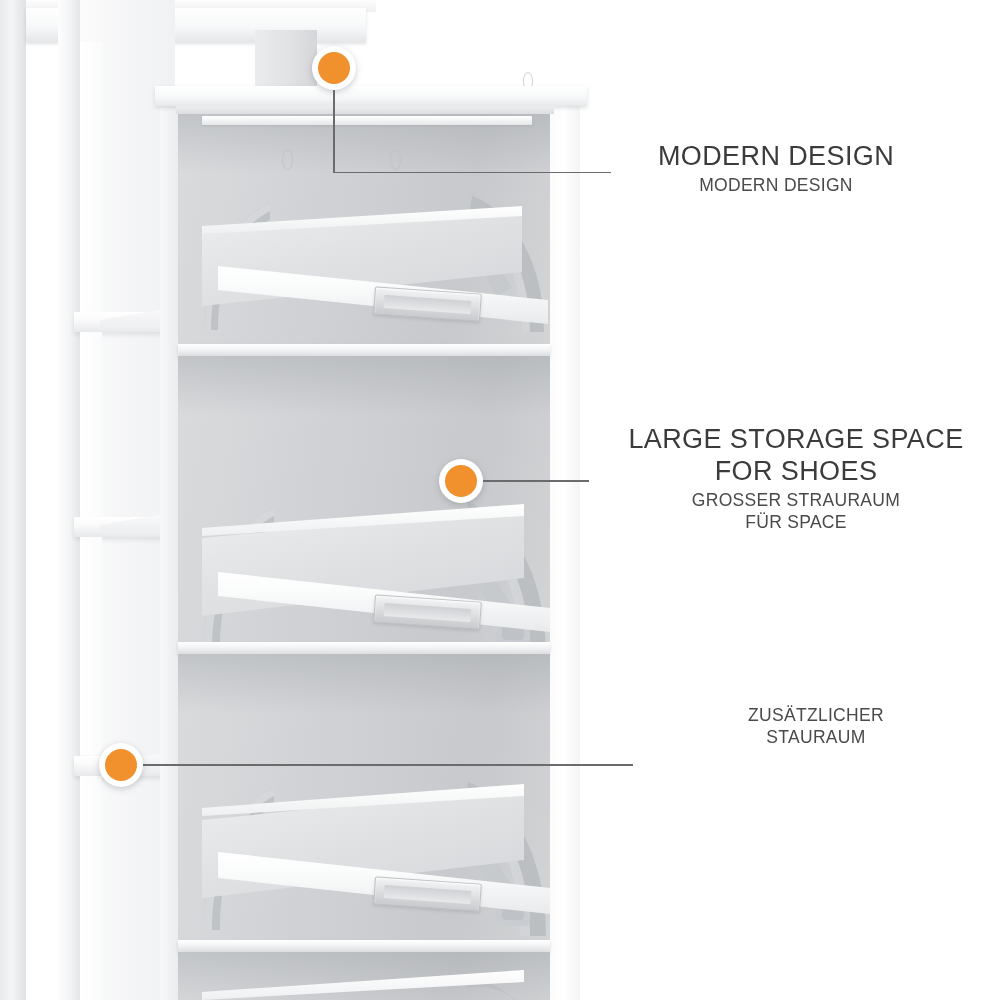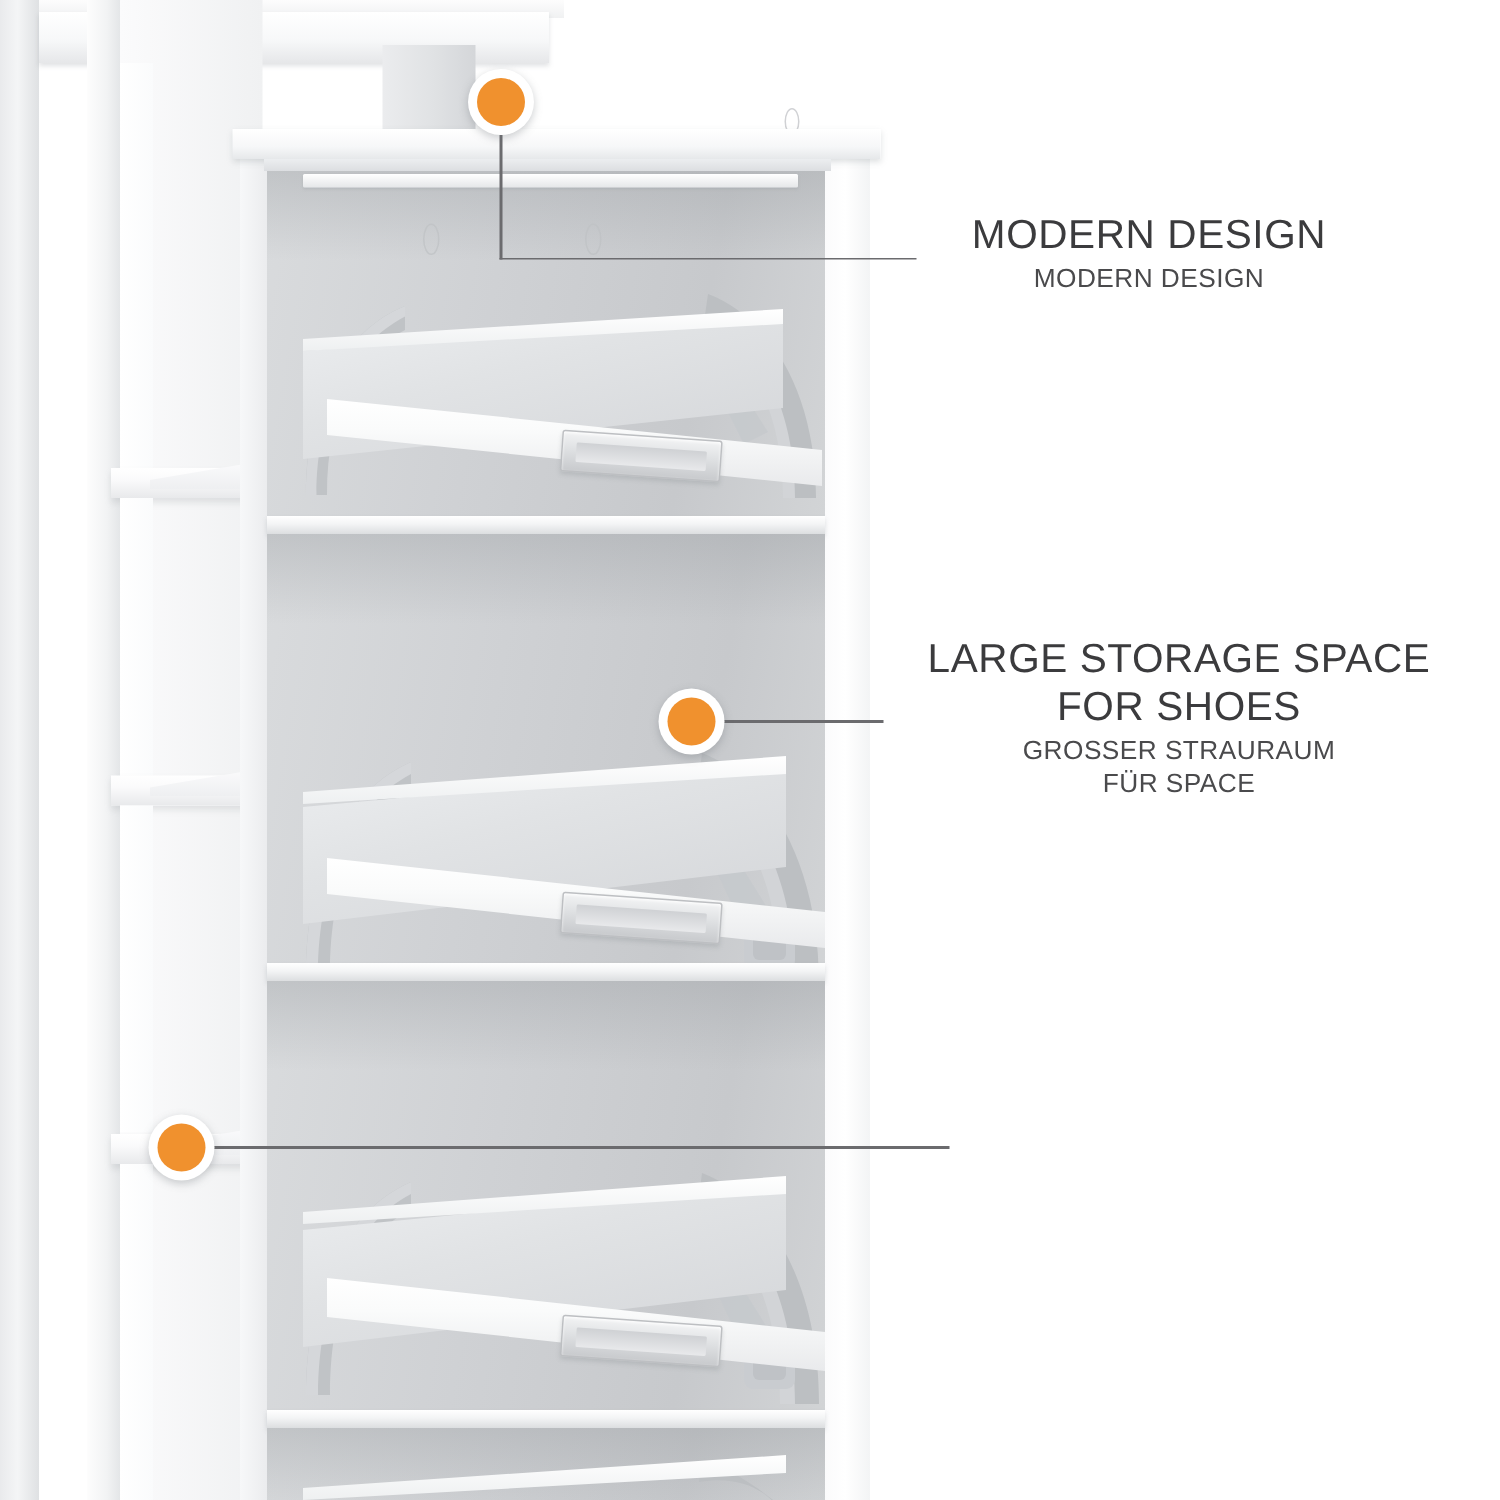--- a/index.html
+++ b/index.html
@@ -97,21 +97,21 @@
     background:#ffffff;
     box-shadow:0 2px 6px rgba(110,115,120,.35);
     display:flex;align-items:center;justify-content:center;z-index:40;}
   .marker .dot{width:32px;height:32px;border-radius:50%;}
 
   .leader{position:absolute;background:#6b6b6e;z-index:30;}
   .leader.h{height:1.6px;}
   .leader.v{width:1.6px;}
 
   
-  .callout{position:absolute;text-align:center;z-index:35;}
+  .callout{position:absolute;text-align:center;z-index:35;margin-left:10px;}
   .callout .title{
     color:#3b3b3d;
     font-size:27px;
     line-height:32px;
     letter-spacing:.4px;
     font-weight:400;
     white-space:pre-line;
   }
   .callout .subtitle{
     color:#4a4a4c;
@@ -300,15 +300,17 @@
   </div>
 
   <div class="callout" style="left:596px;top:423px;width:380px;">
     <div class="title">LARGE STORAGE SPACE
 FOR SHOES</div>
     <div class="subtitle">GROSSER STRAURAUM
 FÜR SPACE</div>
   </div>
 
   <div class="callout" style="left:646px;top:702px;width:320px;">
+    <div class="subtitle">ZUSÄTZLICHER
+STAURAUM</div>
   </div>
 
 </div>
 
 </body></html>

